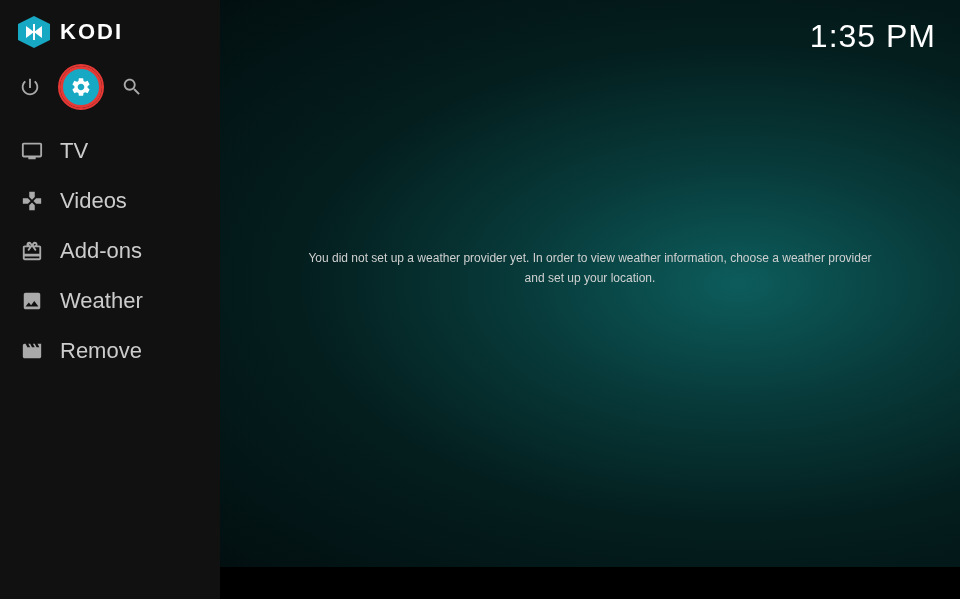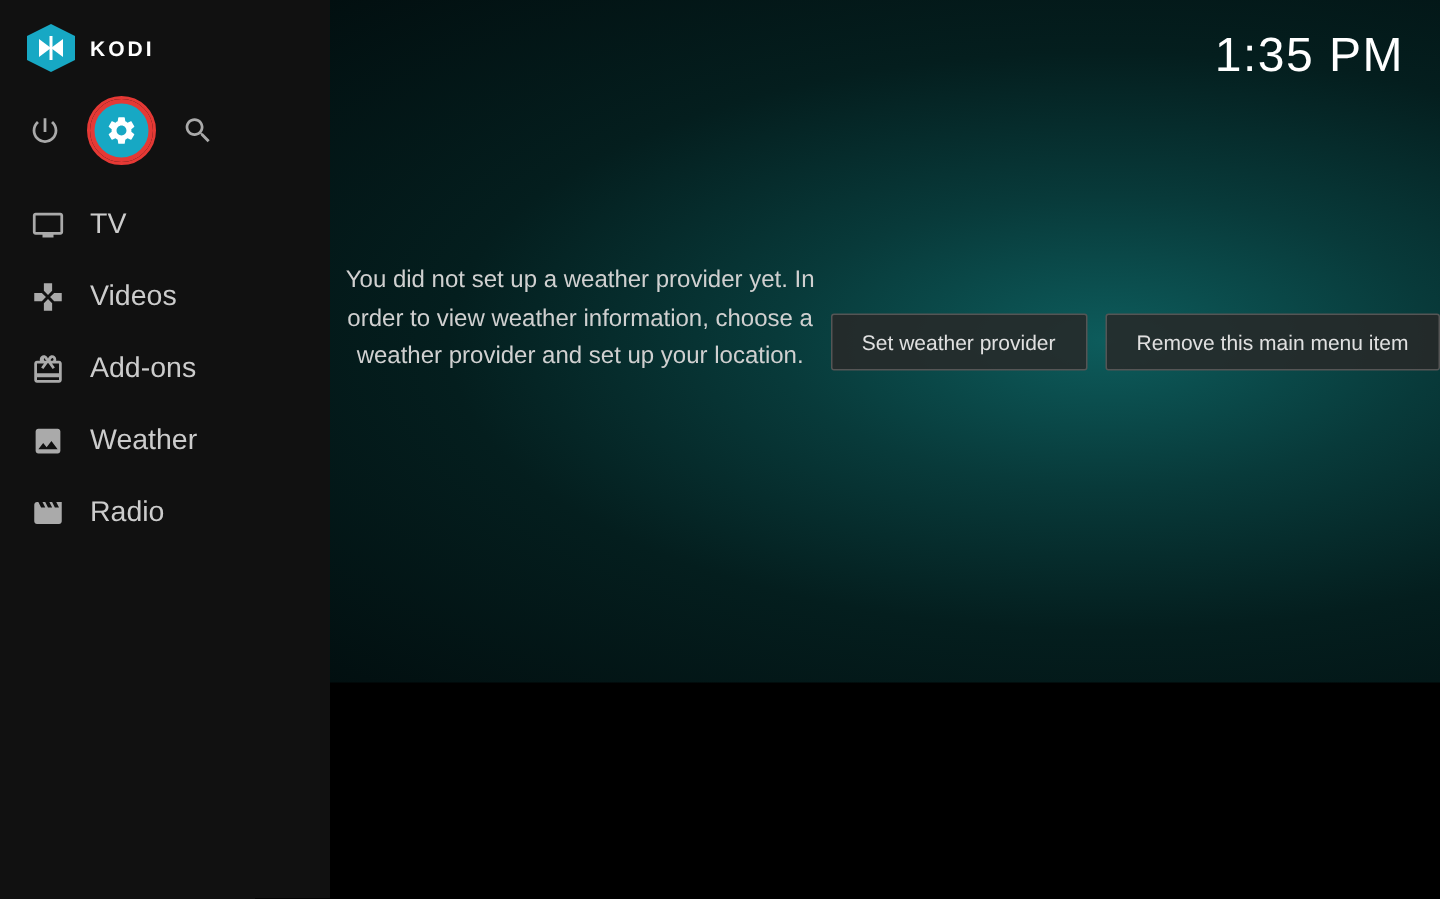--- a/index.html
+++ b/index.html
@@ -38,21 +38,21 @@
       gap: 8px;
     }
 
     .kodi-logo-icon {
       width: 36px;
       height: 36px;
     }
 
     .kodi-logo-text {
       color: #fff;
-      font-size: 14px;
+      font-size: 22px;
       font-weight: bold;
       letter-spacing: 2px;
     }
 
     .sidebar-controls {
       display: flex;
       align-items: center;
       padding: 6px 16px 10px 16px;
       gap: 16px;
     }
@@ -94,58 +94,59 @@
       margin-top: 8px;
     }
 
     .nav-item {
       display: flex;
       align-items: center;
       gap: 16px;
       padding: 12px 20px;
       color: #ccc;
       cursor: pointer;
-      font-size: 19px;
+      font-size: 22px;
       font-weight: 400;
     }
 
     .nav-item-icon {
       width: 24px;
       height: 24px;
       display: flex;
       align-items: center;
       justify-content: center;
       flex-shrink: 0;
     }
 
     
     .main-content {
       flex: 1;
-      height: 455px;
+      height: 567px;
       background: radial-gradient(ellipse at 70% 50%, #0d5c5c 0%, #083a3a 30%, #041e1e 60%, #020f10 100%);
       display: flex;
+      flex-direction: column;
       align-items: center;
       justify-content: center;
       position: relative;
     }
 
     .time-display {
       position: absolute;
       top: 18px;
       right: 24px;
       color: #fff;
       font-size: 32px;
       font-weight: 300;
       letter-spacing: 1px;
     }
 
     .weather-message {
       text-align: center;
       color: #d0d0d0;
-      font-size: 16px;
+      font-size: 12px;
       line-height: 1.6;
       max-width: 580px;
       margin-bottom: 30px;
     }
 
     .action-buttons {
       display: flex;
       gap: 12px;
     }
 
@@ -239,29 +240,25 @@
       </span>
       <span>Weather</span>
     </div>
 
     <div class="nav-item">
       <span class="nav-item-icon">
         <svg width="22" height="22" viewBox="0 0 24 24">
             <path d="M18 4l2 4h-3l-2-4h-2l2 4h-3l-2-4H8l2 4H7L5 4H4c-1.1 0-1.99.9-1.99 2L2 18c0 1.1.9 2 2 2h16c1.1 0 2-.9 2-2V4h-4z" fill="#aaa"></path>
           </svg>
       </span>
-      <span>Radio</span>
+      <span>Remove</span>
     </div>
 
 
   </nav>
 </div>
 
 <div class="main-content">
   <div class="time-display">1:35 PM</div>
 
   <p class="weather-message">You did not set up a weather provider yet. In order to view weather information, choose a weather provider and set up your location.</p>
 
-  <div class="action-buttons">
-    <button class="action-btn">Set weather provider</button>
-    <button class="action-btn">Remove this main menu item</button>
-  </div>
 </div>
 
 </body></html>

